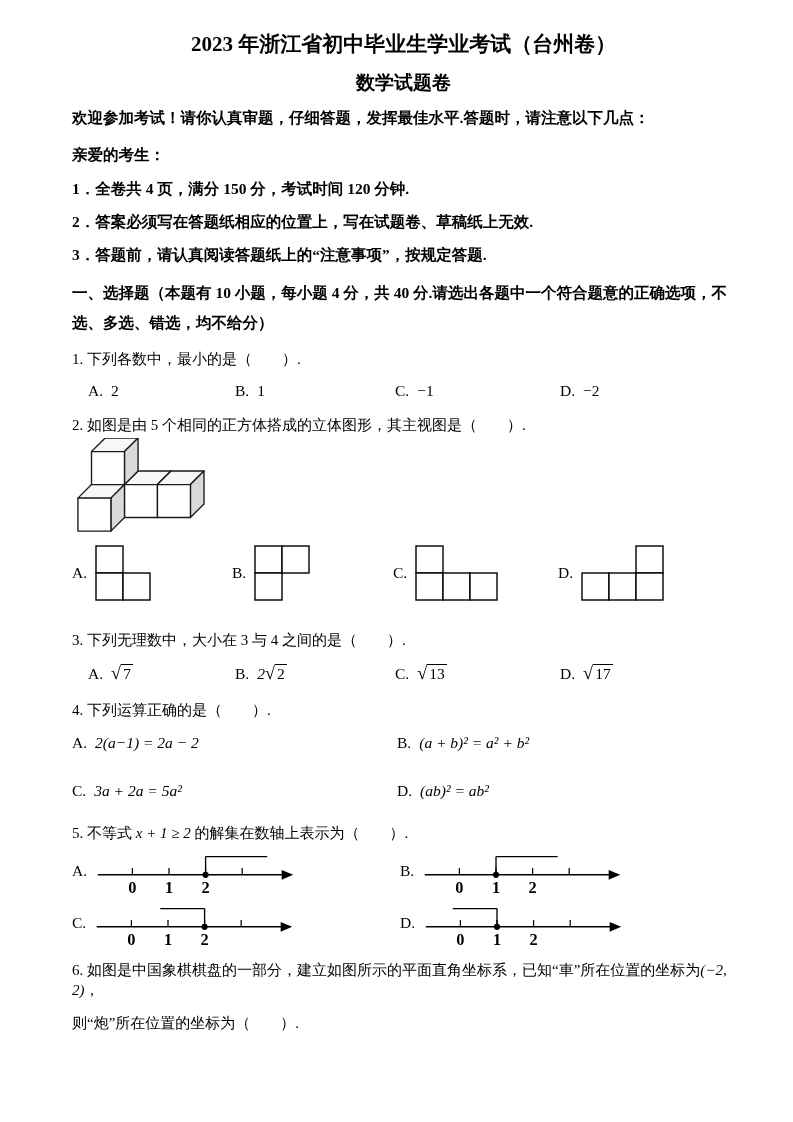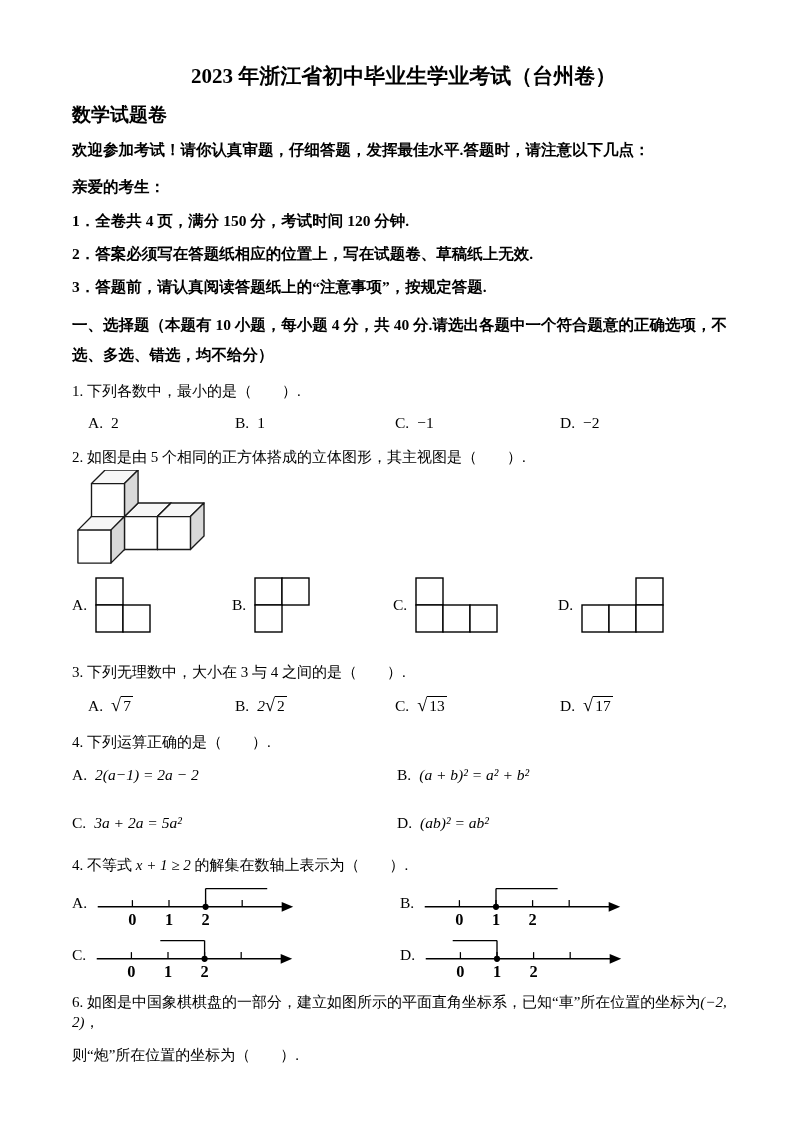--- a/index.html
+++ b/index.html
@@ -1,19 +1,19 @@
 <!DOCTYPE html>
 <html><head>
 <meta charset="utf-8">
 <style>
   html,body{margin:0;padding:0;background:#fff;}
   body{width:793px;height:1122px;color:#000;font-family:"Liberation Serif","DejaVu Serif",serif;}
-  .page{padding:64px 58px 0 72px;box-sizing:border-box;}
+  .page{padding:32px 58px 0 72px;box-sizing:border-box;}
   .title{font-size:21px;font-weight:bold;text-align:center;margin:0;line-height:1.15;}
-  .subtitle{font-size:19px;font-weight:bold;text-align:left;margin:16px 0 0 0;line-height:1.15;}
+  .subtitle{font-size:19px;font-weight:bold;text-align:center;margin:16px 0 0 0;line-height:1.15;}
   p{margin:0;}
   .b{font-weight:bold;}
   .line{font-size:15.5px;line-height:1.25;margin-top:14px;}
   .greet{margin-top:18px;}
   .heading{margin-top:13px;line-height:30px;}
   .stem{font-size:15px;line-height:1.3;margin-top:12px;}
   .math{font-style:italic;}
   .optrow{position:relative;margin-top:13px;height:22px;font-size:15.5px;}
   .optrow .opt{position:absolute;top:0;white-space:nowrap;}
   .c0{left:16px}.c1{left:163px}.c2{left:323px}.c3{left:488px}
@@ -131,21 +131,21 @@
   <p class="stem">4. 下列运算正确的是（　　）.</p>
   <div class="optrow" style="height:26px;">
     <span class="opt d0"><span class="olab">A.</span><span class="math">2(a−1) = 2a − 2</span></span>
     <span class="opt d1"><span class="olab">B.</span><span class="math">(a + b)² = a² + b²</span></span>
   </div>
   <div class="optrow" style="height:26px;margin-top:22px;">
     <span class="opt d0"><span class="olab">C.</span><span class="math">3a + 2a = 5a²</span></span>
     <span class="opt d1"><span class="olab">D.</span><span class="math">(ab)² = ab²</span></span>
   </div>
 
-  <p class="stem" style="margin-top:16px;"><span>4. 不等式 </span><span class="math">x + 1 ≥ 2</span><span> 的解集在数轴上表示为（　　）.</span></p>
+  <p class="stem" style="margin-top:16px;"><span>5. 不等式 </span><span class="math">x + 1 ≥ 2</span><span> 的解集在数轴上表示为（　　）.</span></p>
   <div class="q5row">
     <div class="q5opt f0">
         <span>A.</span>
         <span>
           <svg viewBox="0 0 210 54" width="204" height="52">
             <line x1="4" y1="31" x2="196" y2="31" stroke="#000" stroke-width="1.6"></line>
             <polygon points="195,26 207,31 195,36" fill="#000"></polygon>
             <line x1="40" y1="24" x2="40" y2="31" stroke="#000" stroke-width="1.3"></line>
             <line x1="78" y1="24" x2="78" y2="31" stroke="#000" stroke-width="1.3"></line>
             <line x1="116" y1="24" x2="116" y2="31" stroke="#000" stroke-width="1.3"></line>

